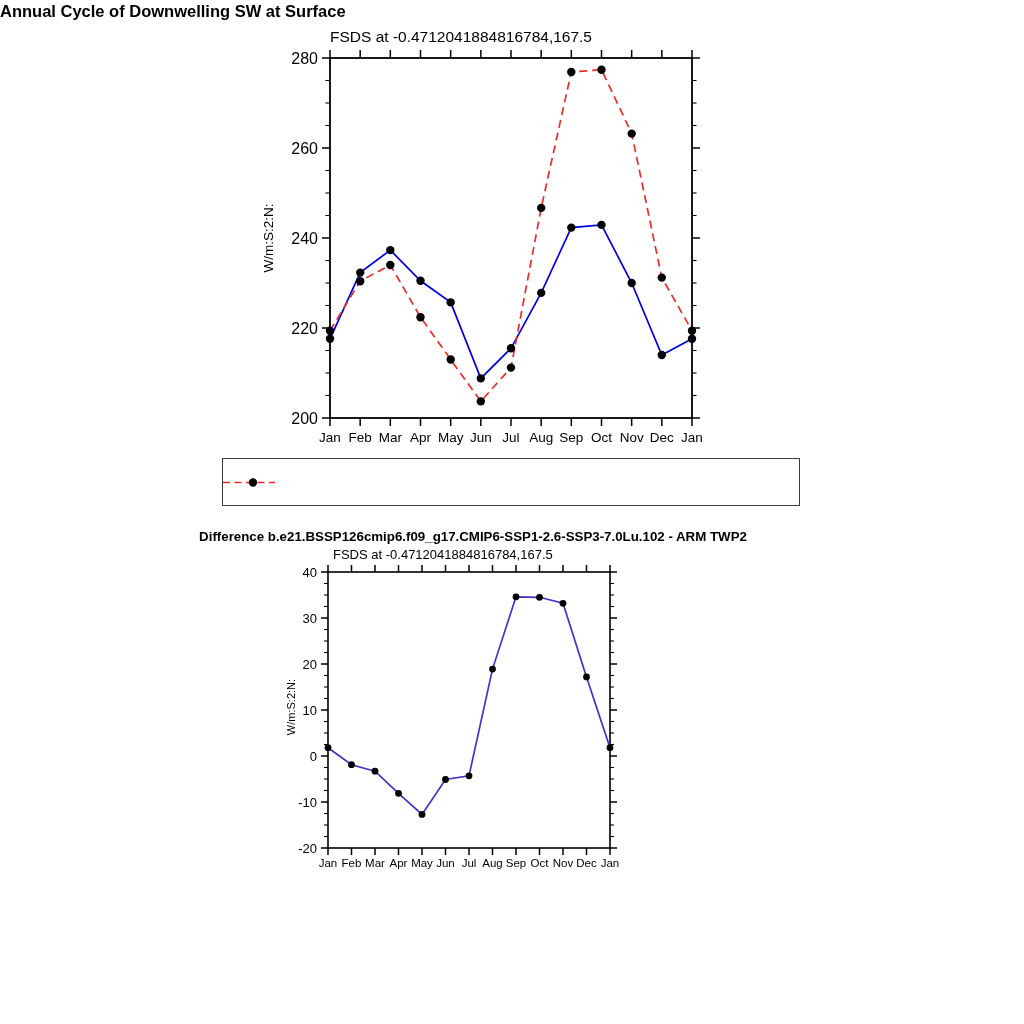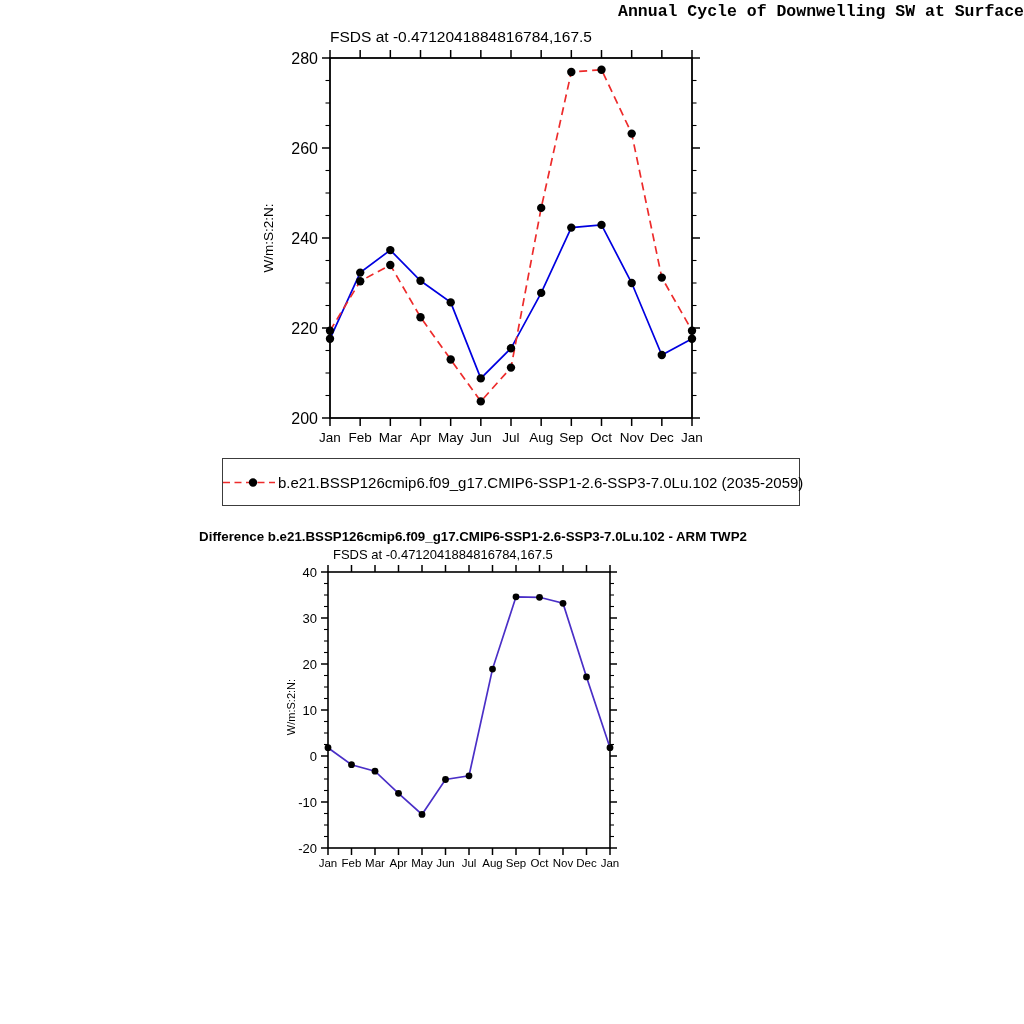--- a/index.html
+++ b/index.html
@@ -1,19 +1,19 @@
 <!DOCTYPE html>
 <html><head>
 <meta charset="utf-8">
 <style>
   html,body{margin:0;padding:0;background:#ffffff;}
   #page{position:relative;width:1024px;height:1024px;background:#ffffff;overflow:hidden;
         font-family:"Liberation Sans","DejaVu Sans",sans-serif;color:#000;}
   .abs{position:absolute;}
-  .title-main{top:2px;left:0;width:1024px;text-align:right;font-size:16.5px;font-weight:bold;white-space:nowrap;font-family:Liberation Mono, monospace;}
+  .title-main{top:2px;left:0;width:1024px;text-align:left;font-size:16.5px;font-weight:bold;white-space:nowrap;}
   .subtitle-top{top:28px;left:330px;font-size:15.5px;white-space:nowrap;}
   .title-diff{top:529px;left:4px;width:938px;text-align:center;font-size:13.3px;font-weight:bold;white-space:nowrap;}
   .subtitle-bot{top:547px;left:333px;font-size:13px;white-space:nowrap;}
   .ylab-top{top:230px;left:209px;width:120px;height:16px;text-align:center;font-size:13.5px;
             transform:rotate(-90deg);transform-origin:center;white-space:nowrap;}
   .ylab-bot{top:701px;left:241px;width:100px;height:12px;text-align:center;font-size:11px;
             transform:rotate(-90deg);transform-origin:center;white-space:nowrap;}
   #legend-box{top:458px;left:222px;width:576px;height:46px;border:1.5px solid #3c3c3c;
               display:flex;flex-direction:column;justify-content:space-around;background:#fff;}
   .legend-row{display:flex;align-items:center;height:23px;}
@@ -139,21 +139,20 @@
       <circle cx="421.8" cy="229.6" r="4.2" fill="#000000"></circle>
       <circle cx="452.0" cy="282.7" r="4.2" fill="#000000"></circle>
     </svg>
 
   <div id="legend-box" class="abs">
     <div class="legend-row">
       <svg width="52" height="23">
         <line x1="0" y1="11.5" x2="52" y2="11.5" stroke-width="1.7" stroke-dasharray="7,4.5" stroke="#ed2b2b"></line>
         <circle cx="30" cy="11.5" r="4.2" fill="#000000"></circle>
       </svg>
-      <span class="legend-label">b.e21.BSSP126cmip6.f09_g17.CMIP6-SSP1-2.6-SSP3-7.0Lu.102 (2035-2059)</span>
     </div>
   </div>
 
   <div class="abs title-diff">Difference b.e21.BSSP126cmip6.f09_g17.CMIP6-SSP1-2.6-SSP3-7.0Lu.102 - ARM TWP2</div>
   <div class="abs subtitle-bot">FSDS at -0.4712041884816784,167.5</div>
   <div class="abs ylab-bot">W/m:S:2:N:</div>
 
   <svg id="bottom-plot" class="abs" style="left:250px;top:558px;" width="430" height="325">
       <rect x="78" y="14" width="282" height="276" fill="none" stroke="#000" stroke-width="1.6"></rect>
       <line x1="71" y1="290" x2="78" y2="290" stroke="#000" stroke-width="1.5"></line>

